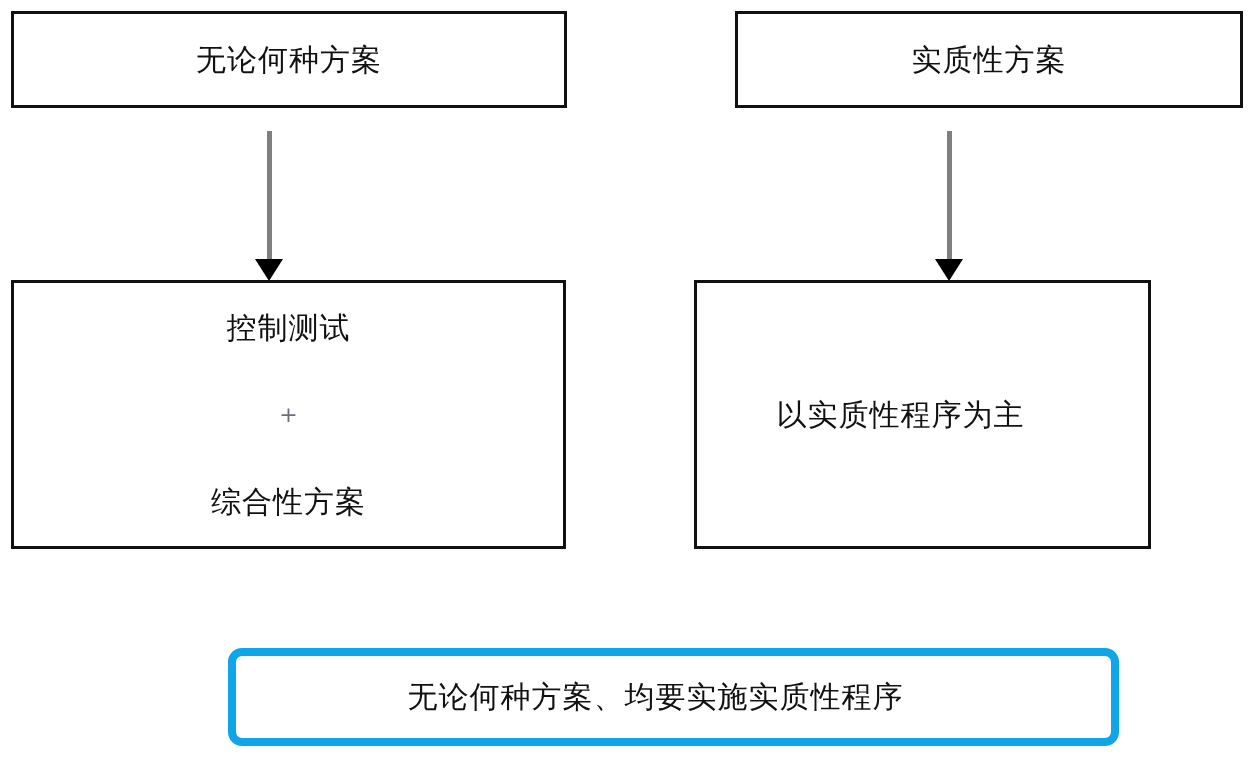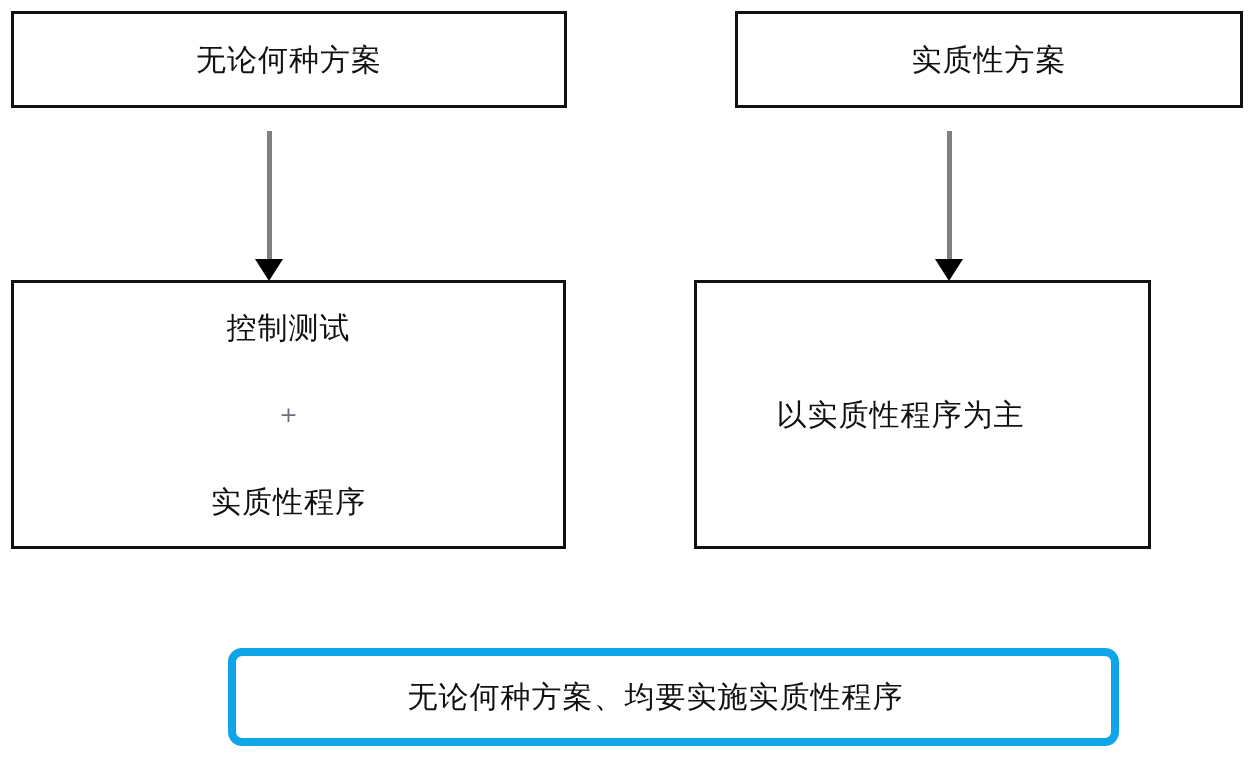--- a/index.html
+++ b/index.html
@@ -125,21 +125,21 @@
   </div>
 
   <div class="arrow" id="arrow-right">
     <div class="arrow-shaft"></div>
     <div class="arrow-head"></div>
   </div>
 
   <div class="node rect" id="box-control-plus-substantive">
     <div class="label">控制测试</div>
     <div class="label-plus">+</div>
-    <div class="label">实质性程序</div>
+    <div class="label">综合性方案</div>
   </div>
 
   <div class="node rect" id="box-substantive-primary">
     <div class="label">以实质性程序为主</div>
   </div>
 
   <div class="node rounded" id="box-conclusion">
     <div class="label">无论何种方案、均要实施实质性程序</div>
   </div>
 

